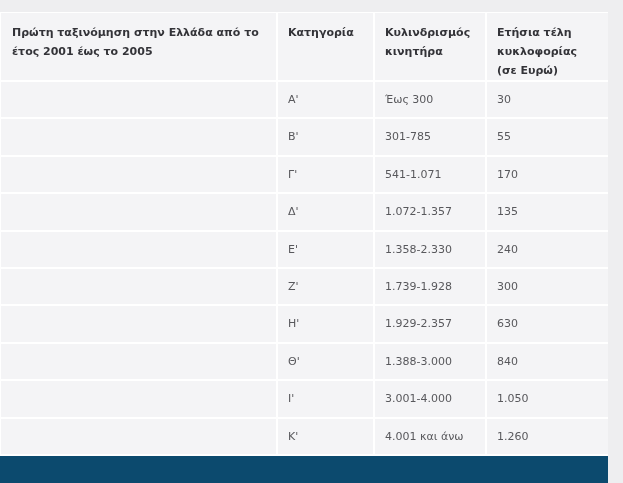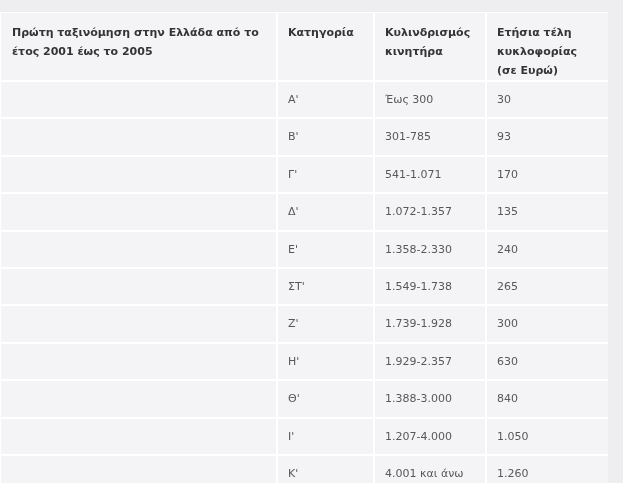--- a/index.html
+++ b/index.html
@@ -81,45 +81,39 @@
       <tr>
         <td></td>
         <td class="cat">Α'</td>
         <td>Έως 300</td>
         <td>30</td>
       </tr>
       <tr>
         <td></td>
         <td class="cat">Β'</td>
         <td>301-785</td>
-        <td>93</td>
+        <td>55</td>
       </tr>
       <tr>
         <td></td>
         <td class="cat">Γ'</td>
         <td>541-1.071</td>
         <td>170</td>
       </tr>
       <tr>
         <td></td>
         <td class="cat">Δ'</td>
         <td>1.072-1.357</td>
         <td>135</td>
       </tr>
       <tr>
         <td></td>
         <td class="cat">Ε'</td>
         <td>1.358-2.330</td>
         <td>240</td>
-      </tr>
-      <tr>
-        <td></td>
-        <td class="cat">ΣΤ'</td>
-        <td>1.549-1.738</td>
-        <td>265</td>
       </tr>
       <tr>
         <td></td>
         <td class="cat">Ζ'</td>
         <td>1.739-1.928</td>
         <td>300</td>
       </tr>
       <tr>
         <td></td>
         <td class="cat">Η'</td>
@@ -128,21 +122,21 @@
       </tr>
       <tr>
         <td></td>
         <td class="cat">Θ'</td>
         <td>1.388-3.000</td>
         <td>840</td>
       </tr>
       <tr>
         <td></td>
         <td class="cat">Ι'</td>
-        <td>1.207-4.000</td>
+        <td>3.001-4.000</td>
         <td>1.050</td>
       </tr>
       <tr>
         <td></td>
         <td class="cat">Κ'</td>
         <td>4.001 και άνω</td>
         <td>1.260</td>
       </tr>
     </tbody>
   </table>

